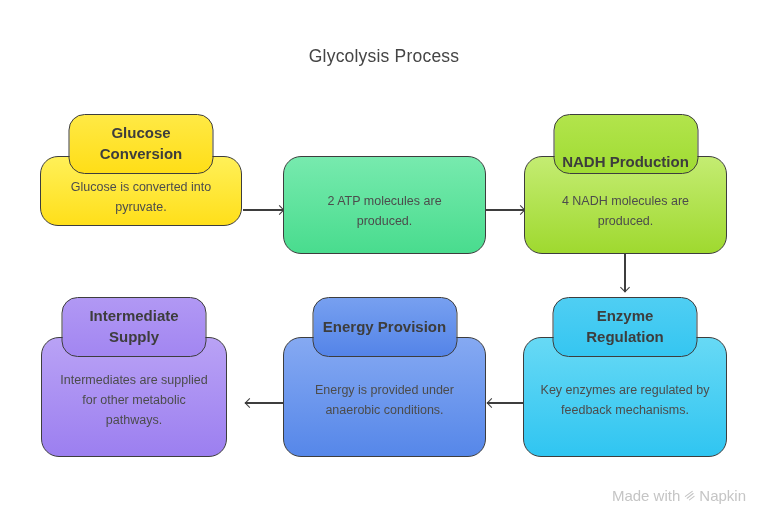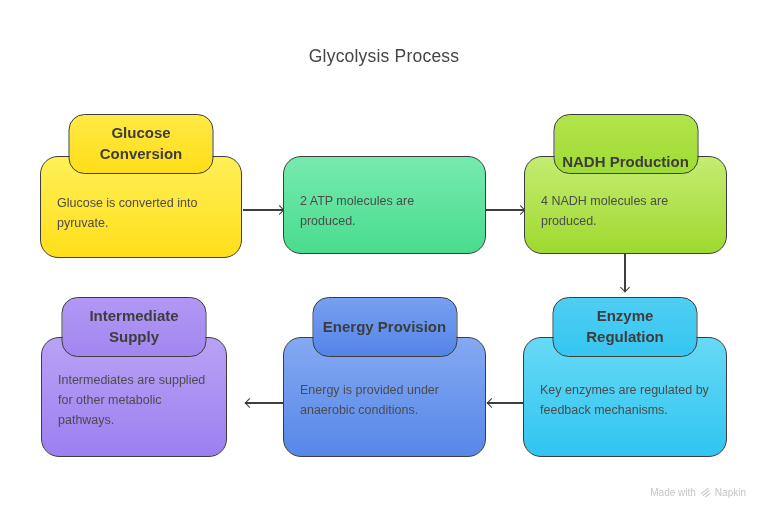--- a/index.html
+++ b/index.html
@@ -17,28 +17,28 @@
     position:absolute;top:0;left:50%;transform:translateX(-50%);
     width:145px;height:60px;box-sizing:border-box;
     border:1.6px solid #3d3d3d;border-radius:16px;
     display:flex;align-items:center;justify-content:center;text-align:center;
     font-size:15px;font-weight:bold;color:#3d3d3d;line-height:1.38;
     z-index:2;padding:0 6px;
   }
   .nbody{
     position:absolute;left:0;right:0;bottom:0;box-sizing:border-box;
     border:1.6px solid #3d3d3d;border-radius:18px;
-    display:flex;align-items:center;justify-content:center;
+    display:flex;align-items:center;justify-content:center;text-align:center;
     font-size:12.5px;color:#4c4c4c;line-height:1.6;
     z-index:1;padding:0 16px;
   }
   .row1 .nbody{top:42px;padding-top:12px;}
   .row2 .nbody{top:40px;padding-top:6px;}
   
-  .n-glucose      {left:40px; top:114px;width:202px;height:144px;}
+  .n-glucose      {left:40px; top:114px;width:202px;height:112px;}
   .n-atp          {left:283px;top:114px;width:203px;height:140px;}
   .n-nadh         {left:524px;top:114px;width:203px;height:140px;}
   .n-enzyme       {left:523px;top:297px;width:204px;height:160px;}
   .n-energy       {left:283px;top:297px;width:203px;height:160px;}
   .n-intermediate {left:41px; top:297px;width:186px;height:160px;}
   
   .arrow{position:absolute;}
   .arrow .line{position:absolute;background:#3d3d3d;}
   .arrow.h .line{left:0;right:0;top:50%;height:1.6px;margin-top:-0.8px;}
   .arrow.v .line{top:0;bottom:0;left:50%;width:1.6px;margin-left:-0.8px;}
@@ -50,21 +50,21 @@
   .arrow.left  .head{left:1px; top:50%;transform:translateY(-50%) rotate(-135deg);}
   .arrow.down  .head{bottom:1px;left:50%;transform:translateX(-50%) rotate(135deg);}
   .a1{left:243px;top:202px;width:41px;height:16px;}
   .a2{left:485px;top:202px;width:40px;height:16px;}
   .a3{left:617px;top:253px;width:16px;height:39px;}
   .a4{left:487px;top:395px;width:37px;height:16px;}
   .a5{left:245px;top:395px;width:39px;height:16px;}
   
   .footer{
     position:absolute;right:22px;top:487px;display:flex;align-items:center;gap:4px;
-    font-size:10px;color:#c5c5c5;cursor:pointer;
+    font-size:15px;color:#c5c5c5;cursor:pointer;
   }
   .footer svg{display:block;}
 </style>
 </head>
 <body>
 
 <div class="stage">
 
   <div class="diagram-title">Glycolysis Process</div>
 

